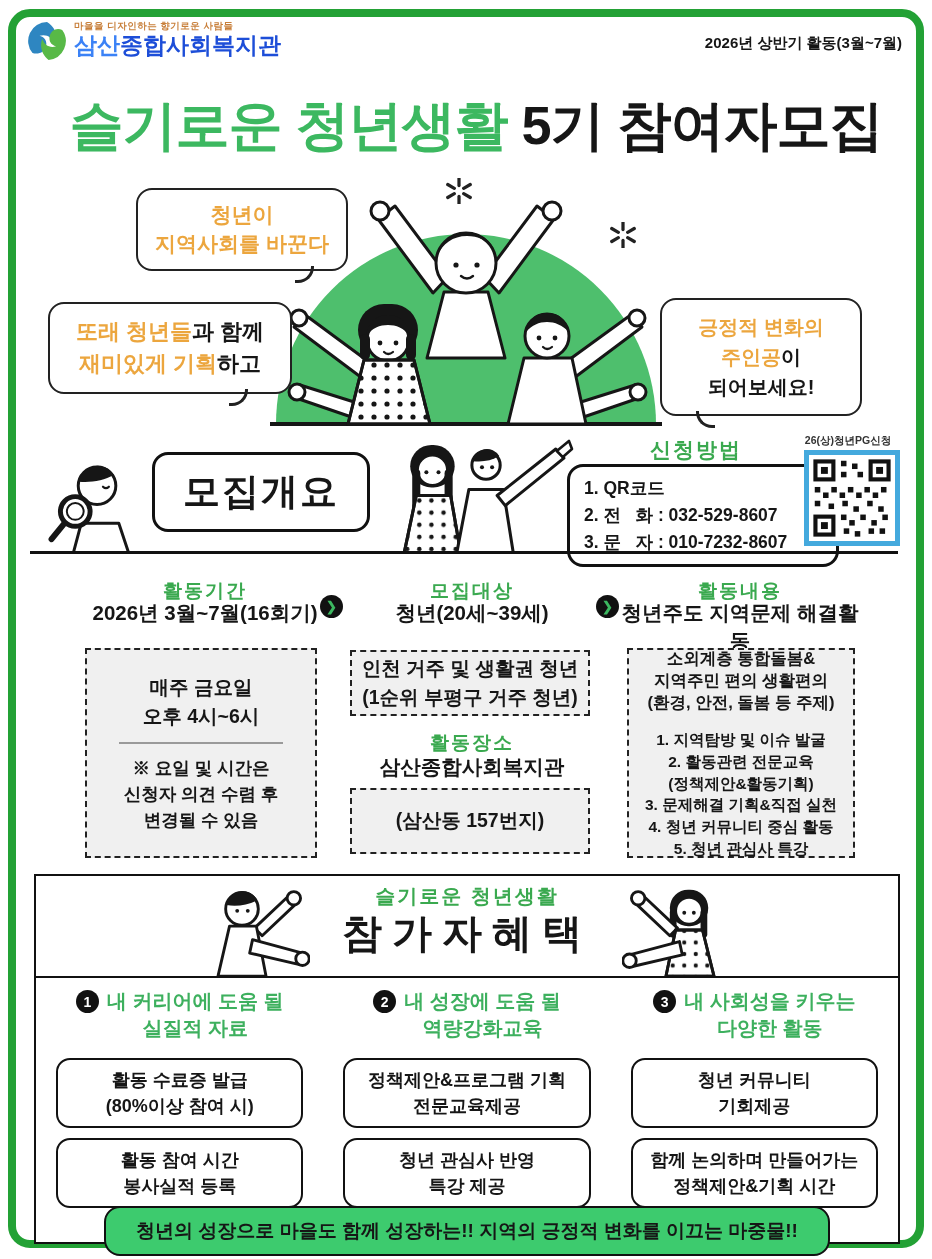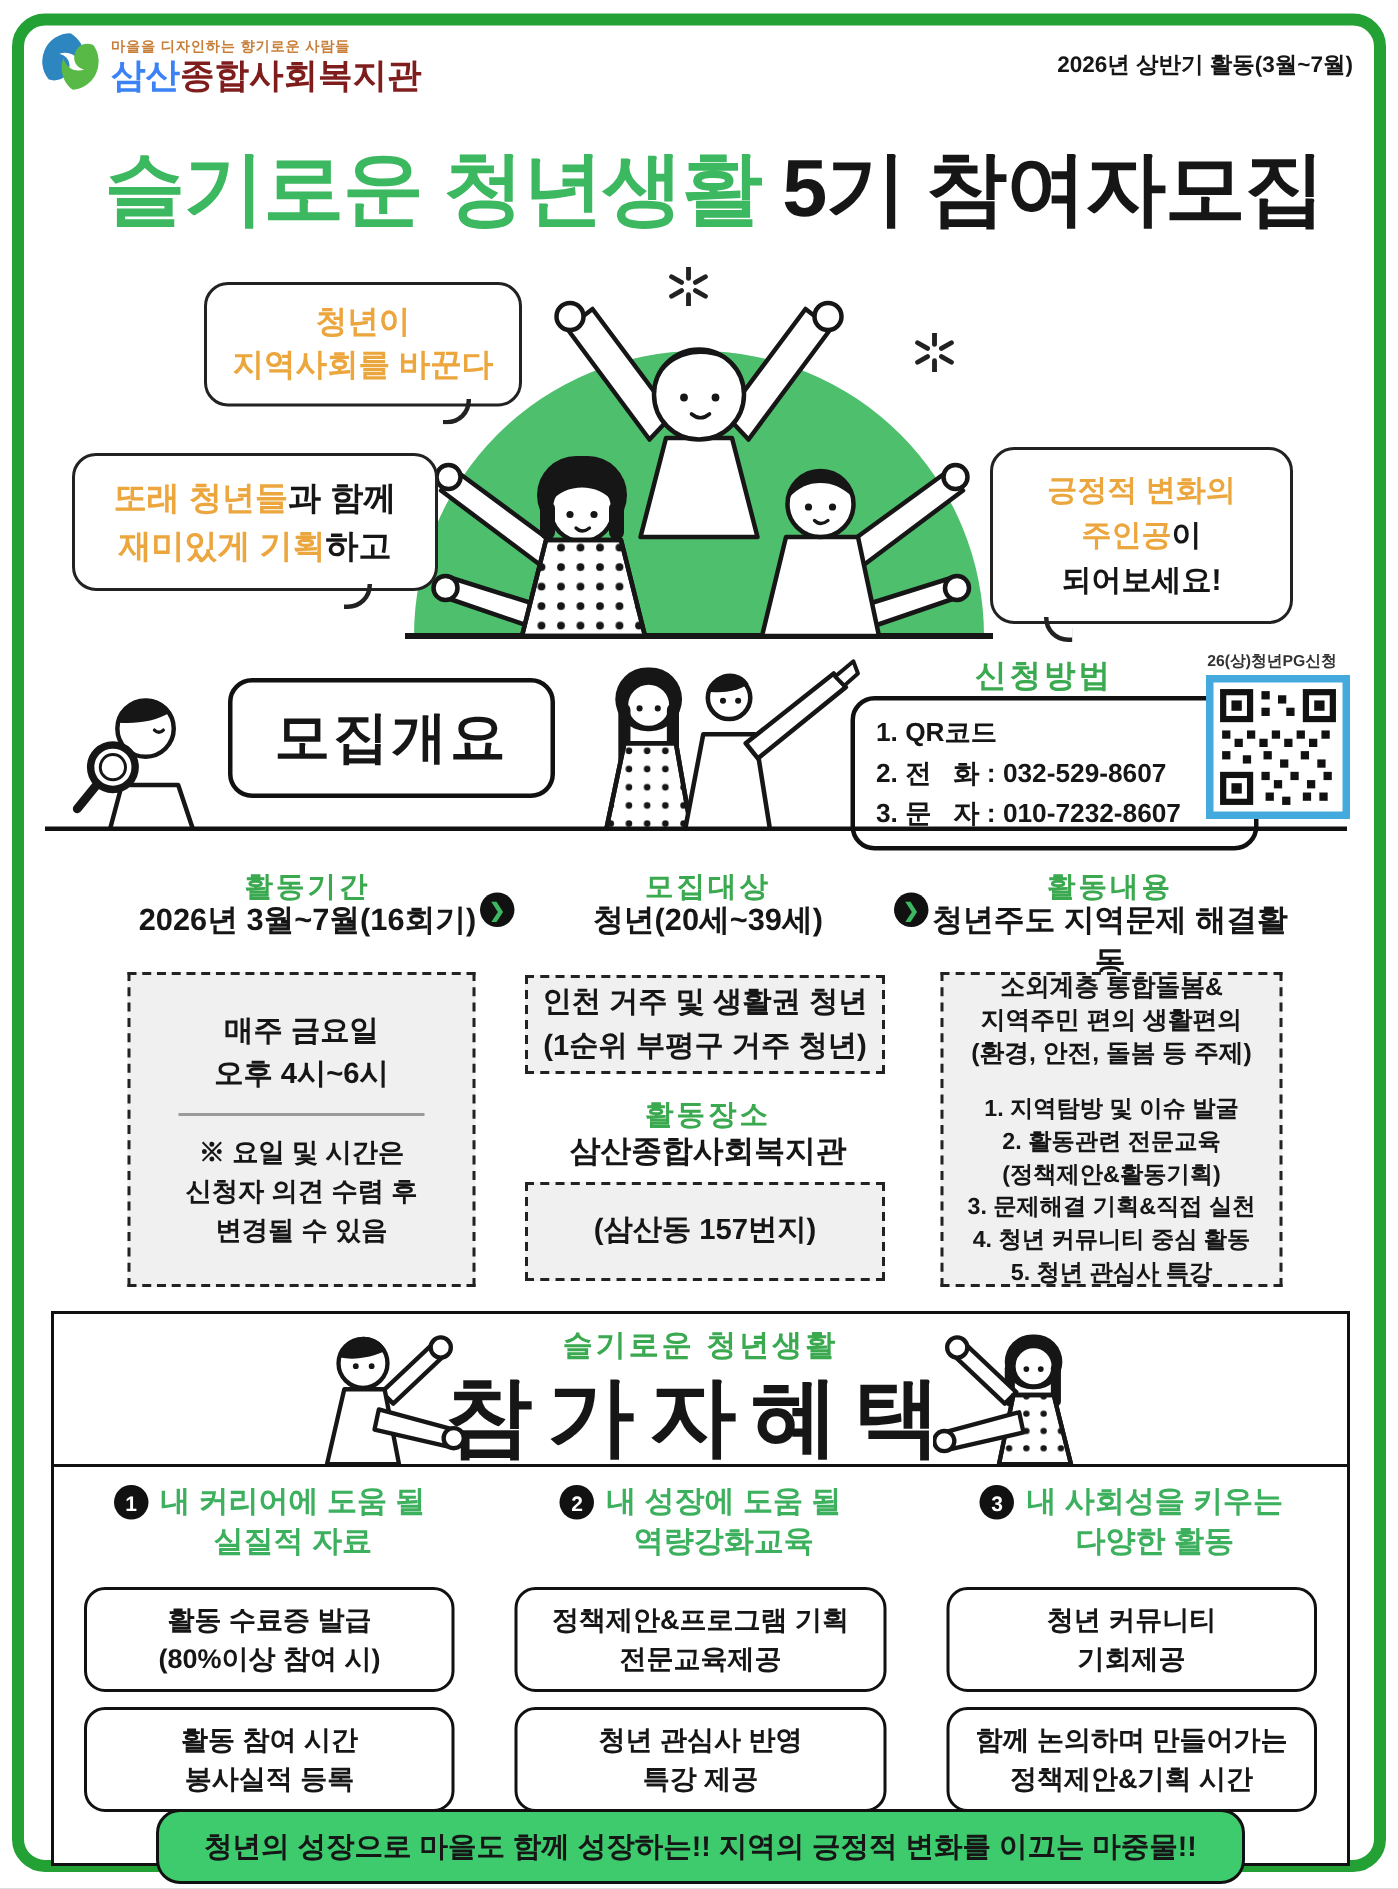--- a/index.html
+++ b/index.html
@@ -1,25 +1,25 @@
 <!DOCTYPE html>
 <html><head>
 <meta charset="utf-8">
 <style>
   html,body{margin:0;padding:0;background:#e8e8e8;}
   .stage{position:relative;width:932px;height:1259px;background:#fff;outline:1px solid #a9a9a9;
          font-family:"Liberation Sans",sans-serif;color:#161616;overflow:hidden;}
   .frame{position:absolute;left:8px;top:9px;right:8px;bottom:11px;border:8px solid #23a135;border-radius:22px;pointer-events:none;}
   
-  .logo{position:absolute;left:26px;top:20px;display:flex;align-items:flex-end;gap:6px;}
+  .logo{position:absolute;left:26px;top:20px;display:flex;align-items:flex-start;gap:6px;}
   .logo svg{width:42px;height:42px;}
   .tagline{font-size:9.5px;font-weight:700;color:#c87f3a;letter-spacing:.5px;margin-bottom:1px;}
   .lname{font-size:23px;font-weight:800;line-height:1;}
   .lname .g{color:#3b82f6;}
-  .lname .b{color:#7f1d1d;}
+  .lname .b{color:#1d4ed8;}
   .badge-period{position:absolute;right:30px;top:34px;font-size:15px;font-weight:800;}
   .sub-title{position:absolute;left:0;right:0;top:54px;text-align:center;font-size:29px;font-weight:800;letter-spacing:1px;}
   .main-title{position:absolute;left:0;right:0;top:90px;text-align:center;font-size:54px;font-weight:900;letter-spacing:-1px;white-space:nowrap;padding-left:20px;}
   .main-title .green{color:#3cb860;}
   
   .hero{position:absolute;left:0;top:166px;width:932px;height:264px;}
   .hero-svg{position:absolute;left:266px;top:0;width:400px;height:262px;}
   .sparkle{position:absolute;width:26px;height:26px;}
   .sp1{left:446px;top:12px;}
   .sp2{left:610px;top:56px;}
@@ -46,21 +46,21 @@
   
   .col-title{position:absolute;text-align:center;font-size:19px;font-weight:800;color:#3aa94f;letter-spacing:2px;}
   .col-sub{position:absolute;text-align:center;font-size:20.5px;font-weight:800;}
   .arrow-circle{position:absolute;width:23px;height:23px;border-radius:50%;background:#111;color:#3cb860;display:flex;align-items:center;justify-content:center;font-size:13px;font-weight:900;}
   .dash-box{position:absolute;background:#f0f0f0;border:2.5px dashed #222;text-align:center;font-weight:800;display:flex;flex-direction:column;justify-content:center;}
   .dash-box .ln{line-height:1.5;}
   .divider{height:1.5px;background:#9a9a9a;margin:11px auto;width:72%;}
   
   .ben{position:absolute;left:34px;top:874px;width:862px;height:366px;border:2.5px solid #111;background:#fff;}
   .ben-script{position:absolute;left:0;right:0;top:7px;text-align:center;font-size:20px;font-weight:800;color:#3aa94f;letter-spacing:2px;}
-  .ben-title{position:absolute;left:0;right:0;top:30px;text-align:center;font-size:58px;font-weight:900;letter-spacing:10px;}
+  .ben-title{position:absolute;left:0;right:0;top:30px;text-align:center;font-size:40px;font-weight:900;letter-spacing:10px;}
   .ben-line{position:absolute;left:0;right:0;top:100px;border-top:2.5px solid #111;}
   .ben-p{position:absolute;width:112px;height:96px;}
   .ben-p.left{left:162px;top:6px;}
   .ben-p.right{right:164px;top:6px;transform:scaleX(-1);}
   .b-cols{position:absolute;left:0;right:0;top:106px;display:grid;grid-template-columns:1fr 1fr 1fr;}
   .b-col{display:flex;flex-direction:column;align-items:center;}
   .b-head{display:flex;justify-content:center;gap:8px;margin-top:6px;height:60px;}
   .b-num{width:23px;height:23px;border-radius:50%;background:#111;color:#fff;font-size:14px;font-weight:800;display:flex;align-items:center;justify-content:center;margin-top:2px;flex:0 0 auto;}
   .b-head-text{font-size:20px;font-weight:800;color:#3db05e;text-align:center;line-height:1.35;}
   .b-box{width:82%;border:2.5px solid #111;border-radius:14px;margin-top:10px;min-height:46px;padding:7px 4px;

